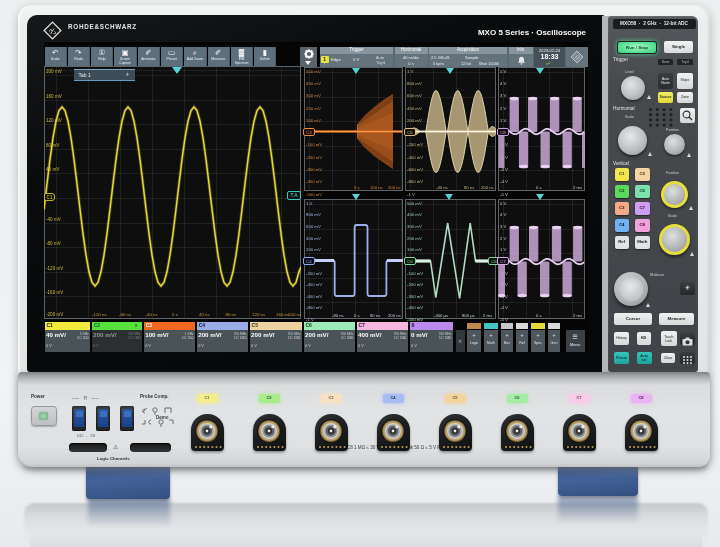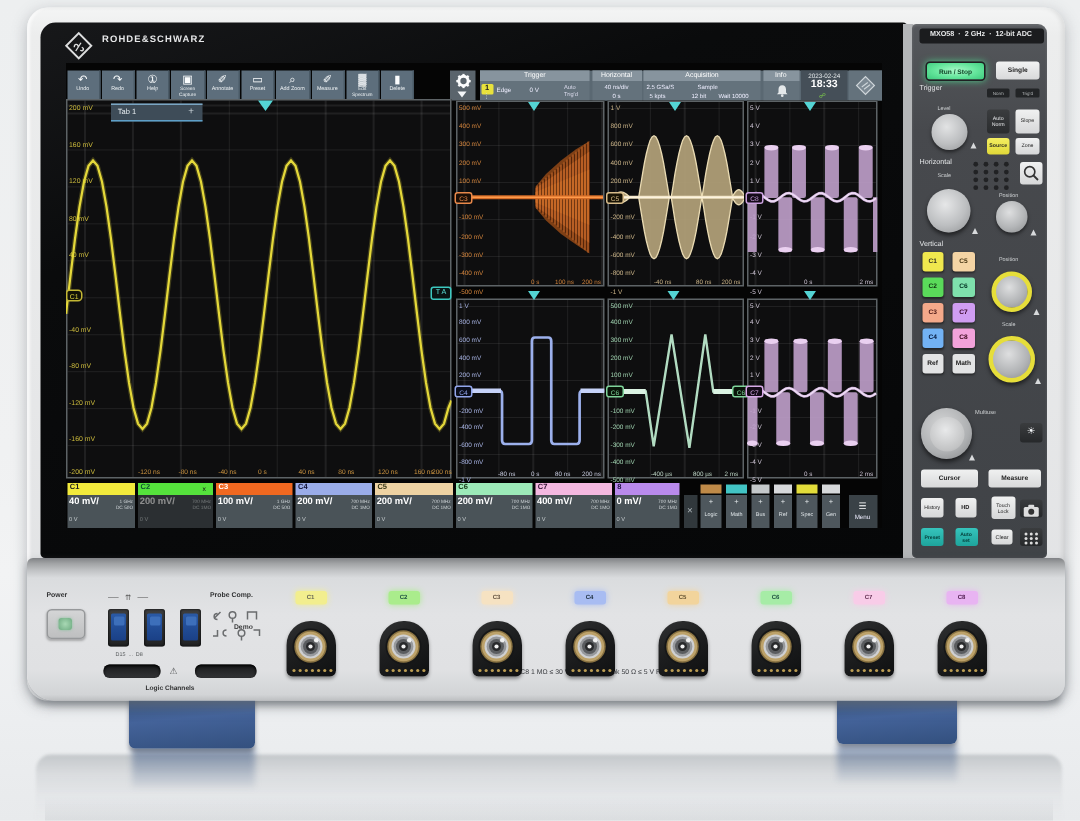--- a/index.html
+++ b/index.html
@@ -21,20 +21,21 @@
 
 <div class="abs" style="left:18px;top:5px;width:692px;height:462px;border-radius:14px;background:linear-gradient(180deg,#f4f5f5 0%,#eceded 4%,#e7e8e9 50%,#e0e1e3 100%);box-shadow:0 3px 10px rgba(110,115,122,0.45), inset -2px 0 3px rgba(0,0,0,0.08), inset 2px 0 2px rgba(255,255,255,0.7);"></div>
 
 <div class="abs" style="left:27px;top:15px;width:578px;height:357px;background:linear-gradient(160deg,#17181a 0%,#0a0b0c 30%,#060708 100%);border-radius:10px 3px 3px 3px;"></div>
 
 <svg class="abs" style="left:43px;top:21px;" width="19" height="19" viewBox="0 0 19 19">
 <rect x="3.6" y="3.6" width="11.8" height="11.8" transform="rotate(45 9.5 9.5)" fill="none" stroke="#dcdddd" stroke-width="1.3"></rect>
 <path d="M6.5,10.5 C6.5,8 9,8 9,10 M11,7.5 L7.5,13 M10.5,12.5 C12.5,13.5 13.5,11.5 11.5,10.5" stroke="#dcdddd" stroke-width="0.9" fill="none"></path>
 </svg>
 <div class="t" style="left:68px;top:23px;font-size:6.3px;font-weight:bold;letter-spacing:0.75px;color:#e6e7e8;">ROHDE&amp;SCHWARZ</div>
+<div class="t" style="left:370px;top:28px;width:216px;text-align:right;font-size:8px;font-weight:bold;color:#fafafa;">MXO 5 Series · Oscilloscope</div>
 
 <div class="abs" style="left:44px;top:42px;width:544px;height:310px;background:#050505;"></div>
 
 <div class="abs" style="left:44.5px;top:47px;width:233px;height:19px;"></div>
 <div class="abs" style="left:44.5px;top:47px;width:22.3px;height:19px;background:#5d6e7c;border-right:1px solid #4a5a66;">
       <div style="position:absolute;top:0px;left:0;width:100%;height:10px;text-align:center;color:#fbfdfe;font-size:7.5px;line-height:11px;">↶</div>
       <div style="position:absolute;top:9.5px;left:0;width:100%;text-align:center;color:#eef2f4;font-size:3.6px;line-height:4.4px;">Undo</div>
     </div>
 <div class="abs" style="left:67.8px;top:47px;width:22.3px;height:19px;background:#5d6e7c;border-right:1px solid #4a5a66;">
       <div style="position:absolute;top:0px;left:0;width:100%;height:10px;text-align:center;color:#fbfdfe;font-size:7.5px;line-height:11px;">↷</div>

